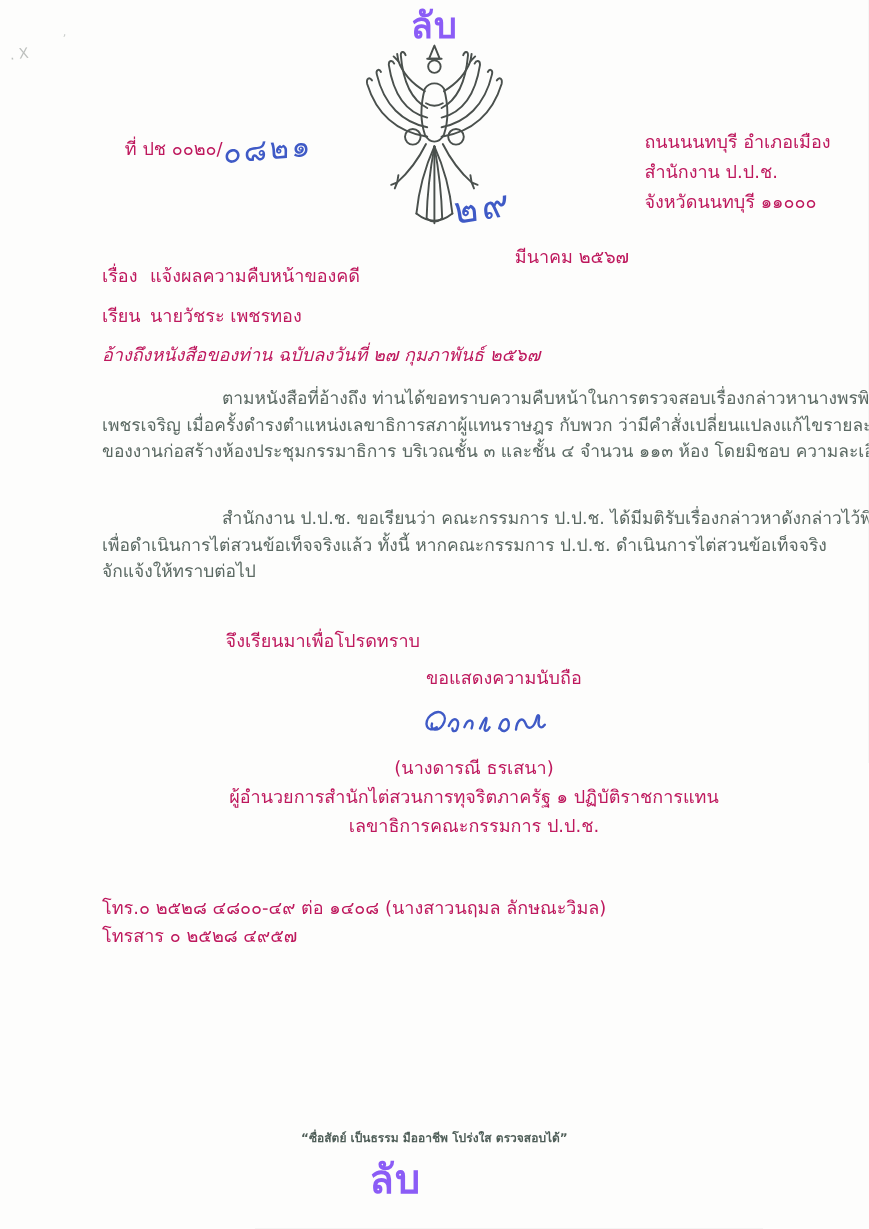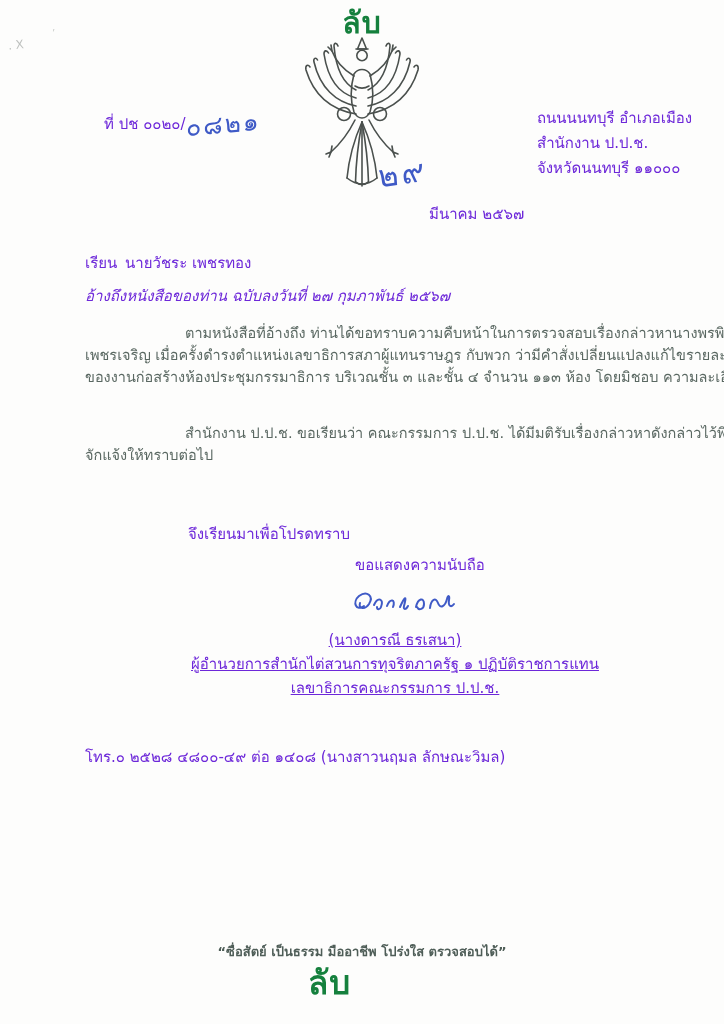--- a/index.html
+++ b/index.html
@@ -13,21 +13,21 @@
     margin: 0 auto;
     background: #fdfdfc;
     overflow: hidden;
     color: #5a6862;
   }
 
   .abs { position: absolute; white-space: nowrap; }
 
   .stamp {
     font-weight: bold;
-    color: #15803d;
+    color: #8b5cf6;
     letter-spacing: 1px;
     line-height: 1;
   }
   .stamp-top { top: 8px; left: 50%; transform: translateX(-50%); font-size: 30px; }
   .stamp-bottom { top: 966px; left: 308px; font-size: 33px; }
 
   .corner-mark {
     top: 38px; left: 8px;
     color: #8a8f8c; opacity: .55;
     font-size: 12px;
@@ -35,21 +35,21 @@
   }
   .corner-tick {
     top: 28px; left: 52px;
     color: #9aa09c; opacity: .5;
     font-size: 10px;
   }
 
   .garuda { top: 34px; left: 50%; transform: translateX(-50%); }
   .garuda svg { display: block; }
 
-  .txt { font-size: 15px; color: #6d28d9; }
+  .txt { font-size: 15px; color: #be185d; }
   .txt-sm { font-size: 14.5px; color: #5a6862; }
 
   .doc-number { top: 112px; left: 104px; }
   .doc-number .printed { font-size: 15px; }
   .handwriting {
     display: inline-block;
     color: #3f5ac6;
     font-size: 25px;
     line-height: 1;
     transform: rotate(-5deg) skewX(-6deg);
@@ -87,27 +87,27 @@
 
   .signature { top: 586px; left: 350px; }
   .signature svg { display: block; }
 
   .signer-block {
     top: 628px; left: 158px; width: 474px;
     text-align: center;
     line-height: 24px;
     white-space: normal;
   }
-  .signer-block div { white-space: nowrap; text-decoration: underline; }
+  .signer-block div { white-space: nowrap; }
 
   .contact { top: 746px; left: 85px; line-height: 23px; }
 
   .slogan {
     top: 941px; left: 50%; transform: translateX(-50%);
-    font-size: 13px;
+    font-size: 10px;
     font-weight: bold;
     color: #4e5d57;
   }
 </style>
 </head>
 <body>
 
 <div class="page">
 
   <div class="abs stamp stamp-top">ลับ</div>
@@ -164,37 +164,42 @@
 
   <div class="abs address txt">
     <div>ถนนนนทบุรี อำเภอเมือง</div>
     <div>สำนักงาน ป.ป.ช.</div>
     <div>จังหวัดนนทบุรี ๑๑๐๐๐</div>
   </div>
 
   <div class="abs date-day">๒๙</div>
   <div class="abs date-printed txt">มีนาคม ๒๕๖๗</div>
 
+  <div class="abs hdr-row row-subject txt">
+    <span class="hdr-label">เรื่อง</span>
+    <span>แจ้งผลความคืบหน้าของคดี</span>
+  </div>
   <div class="abs hdr-row row-to txt">
     <span class="hdr-label">เรียน</span>
     <span>นายวัชระ เพชรทอง</span>
   </div>
   <div class="abs hdr-row row-ref txt">
     <span class="hdr-label">อ้างถึง</span>
     <span>หนังสือของท่าน ฉบับลงวันที่ ๒๗ กุมภาพันธ์ ๒๕๖๗</span>
   </div>
 
   <div class="abs para para-1 txt-sm">
     <div class="line indent">ตามหนังสือที่อ้างถึง ท่านได้ขอทราบความคืบหน้าในการตรวจสอบเรื่องกล่าวหานางพรพิศ</div>
     <div class="line">เพชรเจริญ เมื่อครั้งดำรงตำแหน่งเลขาธิการสภาผู้แทนราษฎร กับพวก ว่ามีคำสั่งเปลี่ยนแปลงแก้ไขรายละเอียด</div>
     <div class="line">ของงานก่อสร้างห้องประชุมกรรมาธิการ บริเวณชั้น ๓ และชั้น ๔ จำนวน ๑๑๓ ห้อง โดยมิชอบ ความละเอียด</div>
   </div>
 
   <div class="abs para para-2 txt-sm">
     <div class="line indent">สำนักงาน ป.ป.ช. ขอเรียนว่า คณะกรรมการ ป.ป.ช. ได้มีมติรับเรื่องกล่าวหาดังกล่าวไว้พิจารณา</div>
+    <div class="line">เพื่อดำเนินการไต่สวนข้อเท็จจริงแล้ว ทั้งนี้ หากคณะกรรมการ ป.ป.ช. ดำเนินการไต่สวนข้อเท็จจริง</div>
     <div class="line">จักแจ้งให้ทราบต่อไป</div>
   </div>
 
   <div class="abs closing-line txt">จึงเรียนมาเพื่อโปรดทราบ</div>
   <div class="abs salutation txt">ขอแสดงความนับถือ</div>
 
   <div class="abs signature">
     <svg width="108" height="42" viewBox="0 0 108 42" fill="none" stroke="#3f5ac6" stroke-width="2" stroke-linecap="round" stroke-linejoin="round">
       <path d="M14 20 C6 26 2 16 9 10 C17 4 24 10 19 18 C15 24 8 23 10 17"></path>
       <path d="M24 19 C28 10 34 13 31 21 C30 24 27 24 27 21"></path>
@@ -206,19 +211,20 @@
   </div>
 
   <div class="abs signer-block txt">
     <div>(นางดารณี ธรเสนา)</div>
     <div>ผู้อำนวยการสำนักไต่สวนการทุจริตภาครัฐ ๑ ปฏิบัติราชการแทน</div>
     <div>เลขาธิการคณะกรรมการ ป.ป.ช.</div>
   </div>
 
   <div class="abs contact txt">
     <div>โทร.๐ ๒๕๒๘ ๔๘๐๐-๔๙ ต่อ ๑๔๐๘ (นางสาวนฤมล ลักษณะวิมล)</div>
+    <div>โทรสาร ๐ ๒๕๒๘ ๔๙๕๗</div>
   </div>
 
   <div class="abs slogan">“ซื่อสัตย์ เป็นธรรม มืออาชีพ โปร่งใส ตรวจสอบได้”</div>
 
   <div class="abs stamp stamp-bottom">ลับ</div>
 
 </div>
 
 </body></html>

